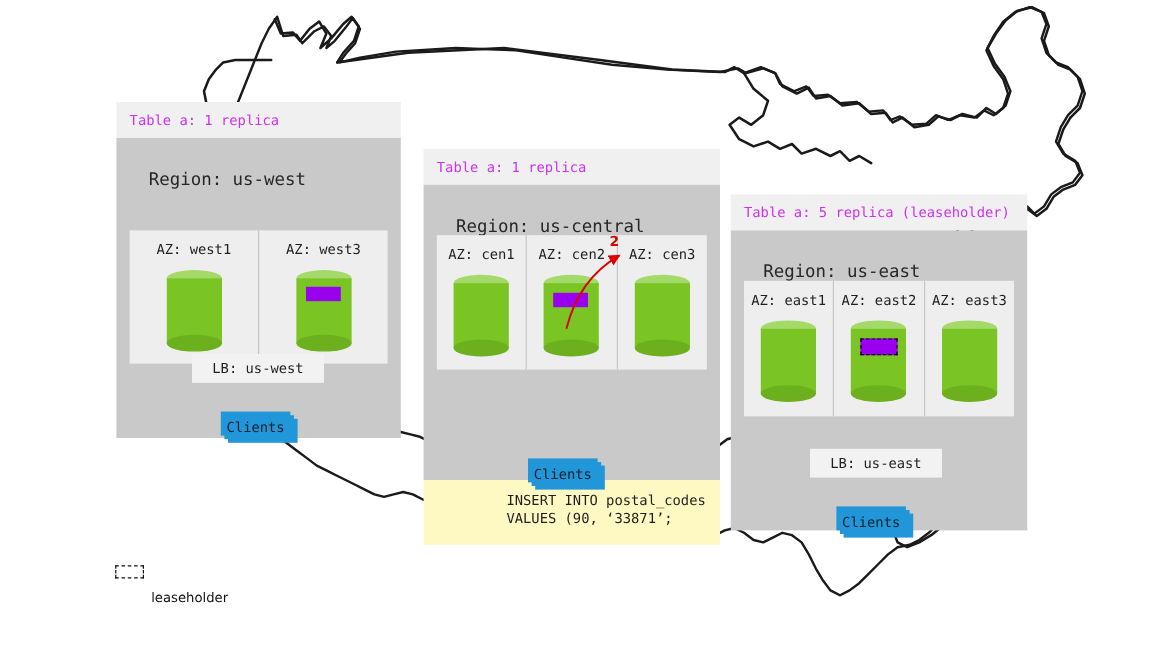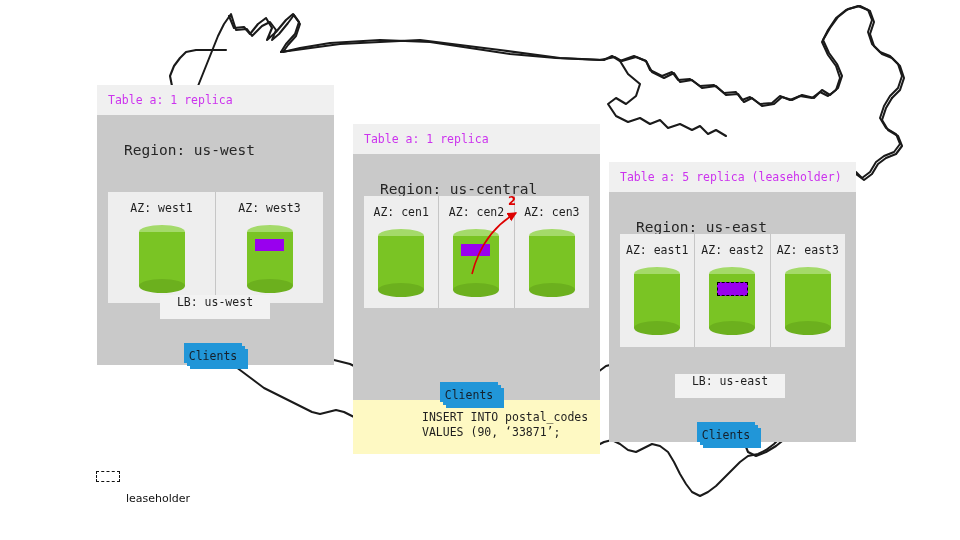--- a/index.html
+++ b/index.html
@@ -77,21 +77,21 @@
     background:#9900ee;
     z-index:4;
   }
   .replica.leaseholder{border:1.5px dashed #000000;}
 
   
   .lb-box{
     position:absolute;
     background:#f2f2f2;
     font-size:11.5px;color:#1f1f1f;
-    display:flex;align-items:flex-start;justify-content:center;
+    display:flex;align-items:center;justify-content:center;
     white-space:nowrap;
     z-index:7;
   }
 
   
   .clients{position:absolute;z-index:7;}
   .clients .sheet{
     position:absolute;background:#2196d8;
   }
   .clients .sheet.s1{left:6px;top:6px;}

